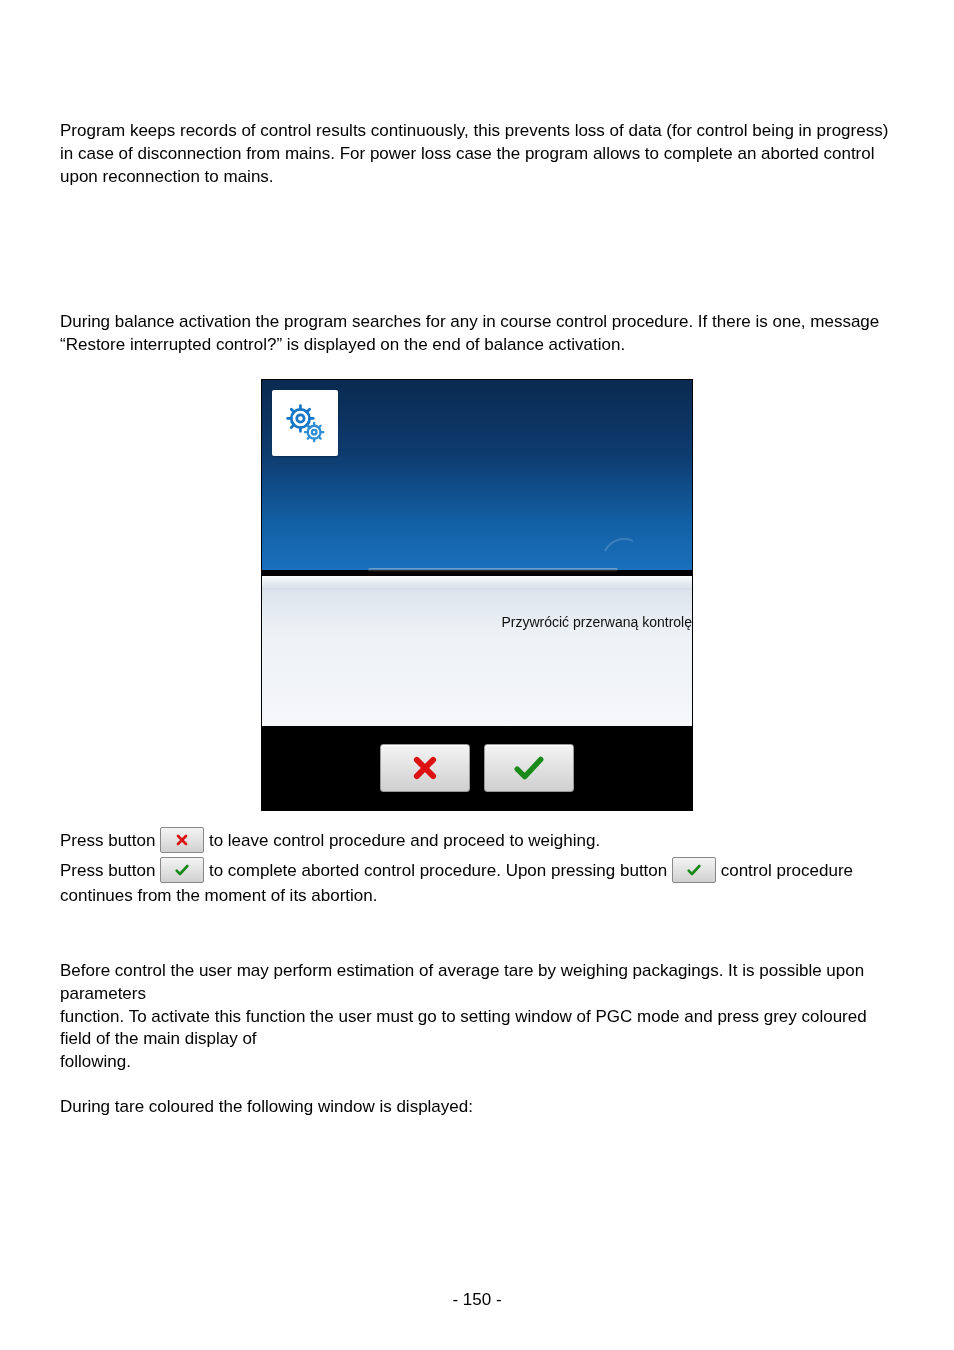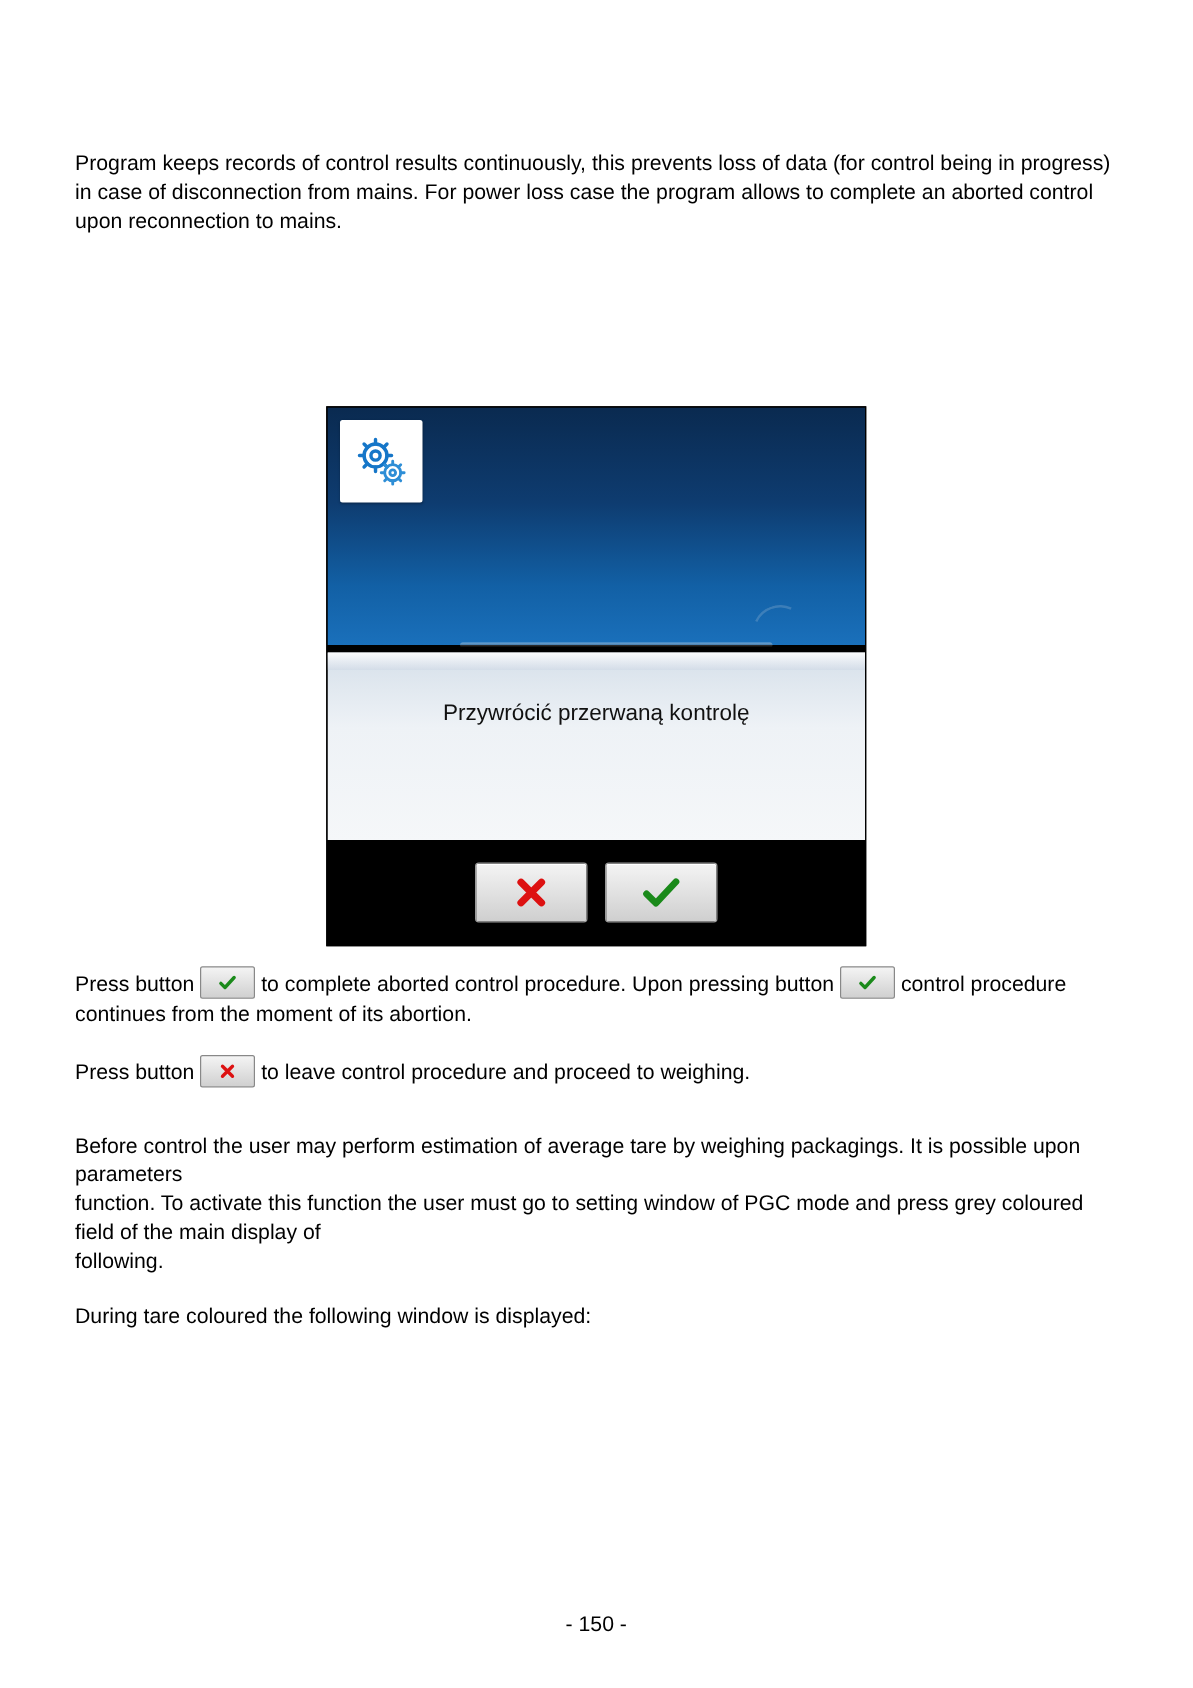--- a/index.html
+++ b/index.html
@@ -73,23 +73,23 @@
     position:absolute;
     top:196px; left:0; right:0;
     height:150px;
     background: linear-gradient(to bottom, #d6e0ea 0%, #eef2f6 40%, #f5f7f9 100%);
   }
   .dialog-top {
     height:14px;
     background: linear-gradient(to bottom, rgba(255,255,255,0.9), rgba(200,210,225,0.4));
   }
   .dialog-text {
-    text-align:center;
+    text-align:right;
     font-family: Verdana, Geneva, sans-serif;
-    font-size:18px;
+    font-size:14px;
     color:#111;
     margin-top:24px;
   }
   .scr-bottom {
     position:absolute;
     bottom:0; left:0; right:0;
     height:84px;
     background:#000;
   }
   .btn-row {
@@ -133,20 +133,21 @@
 </style>
 </head>
 <body>
 
 <div class="page">
 
   <div class="para">Program keeps records of control results continuously, this prevents loss of data (for control being in progress) in case of disconnection from mains. For power loss case the program allows to complete an aborted control upon reconnection to mains.</div>
 
   <div class="spacer1"></div>
 
+  <div class="para">During balance activation the program searches for any in course control procedure. If there is one, message “Restore interrupted control?” is displayed on the end of balance activation.</div>
 
   <div class="screenshot-wrap">
     <div class="screenshot">
       <div class="scr-top">
         <div class="gear-box">
           <svg viewBox="0 0 48 48">
             <g fill="none" stroke="#1676c8" stroke-width="3">
               <circle cx="19" cy="19" r="10"></circle>
               <circle cx="19" cy="19" r="4" fill="#fff" stroke="#1676c8"></circle>
               <path d="M19 5 L19 9 M19 29 L19 33 M5 19 L9 19 M29 19 L33 19 M9 9 L12 12 M26 26 L29 29 M9 29 L12 26 M26 12 L29 9" stroke-linecap="round"></path>
@@ -175,46 +176,46 @@
           <div class="d-btn">
             <svg width="30" height="28" viewBox="0 0 28 24">
               <path d="M3 13 L10 20 L25 4" stroke="#1a8a1a" stroke-width="5" stroke-linecap="round" stroke-linejoin="round" fill="none"></path>
             </svg>
           </div>
         </div>
       </div>
     </div>
   </div>
 
+  <div class="para" style="margin-bottom:4px;">
+    <span>Press button </span>
+    <span class="inline-btn">
+      <svg viewBox="0 0 24 24">
+          <path d="M6 6 L18 18 M18 6 L6 18" stroke="#d11" stroke-width="4" stroke-linecap="round" fill="none"></path>
+        </svg>
+    </span>
+    <span> to leave control procedure and proceed to weighing.</span>
+  </div>
+
   <div class="para">
     <span>Press button </span>
     <span class="inline-btn">
       <svg viewBox="0 0 24 24">
           <path d="M4 13 L9 18 L20 6" stroke="#1a8a1a" stroke-width="4" stroke-linecap="round" stroke-linejoin="round" fill="none"></path>
         </svg>
     </span>
     <span> to complete aborted control procedure. Upon pressing button </span>
     <span class="inline-btn">
       <svg viewBox="0 0 24 24">
           <path d="M4 13 L9 18 L20 6" stroke="#1a8a1a" stroke-width="4" stroke-linecap="round" stroke-linejoin="round" fill="none"></path>
         </svg>
     </span>
     <span> control procedure continues from the moment of its abortion.</span>
   </div>
 
-  <div class="para" style="margin-bottom:4px;">
-    <span>Press button </span>
-    <span class="inline-btn">
-      <svg viewBox="0 0 24 24">
-          <path d="M6 6 L18 18 M18 6 L6 18" stroke="#d11" stroke-width="4" stroke-linecap="round" fill="none"></path>
-        </svg>
-    </span>
-    <span> to leave control procedure and proceed to weighing.</span>
-  </div>
-
   <div class="spacer2"></div>
 
   <div style="line-height:1.35; margin-bottom:22px;">
     <div>Before control the user may perform estimation of average tare by weighing packagings. It is possible upon parameters</div>
     <div>function. To activate this function the user must go to setting window of PGC mode and press grey coloured field of the main display of</div>
     <div>following.</div>
   </div>
 
   <div class="para"> During tare coloured the following window is displayed:</div>
 

